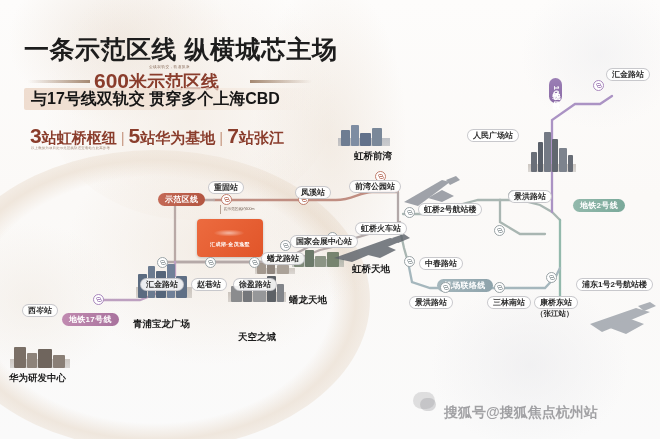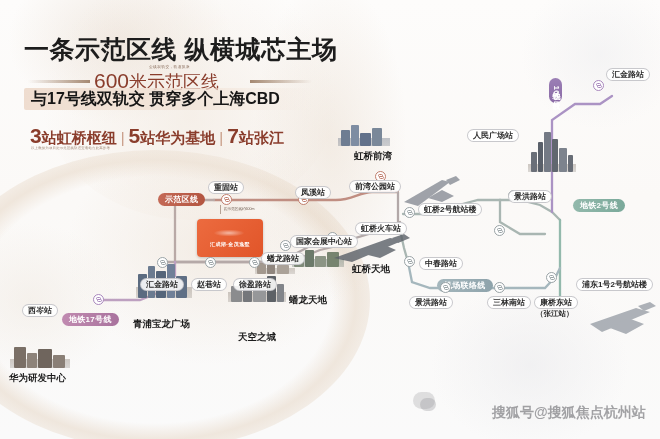--- a/index.html
+++ b/index.html
@@ -42,21 +42,21 @@
   .sub-rule{position:absolute;top:14px;height:3px;
     background:linear-gradient(90deg,rgba(170,140,115,0),rgba(150,118,92,.85));}
   .rule-l{left:0;width:62px;}
   .rule-r{left:222px;width:62px;background:linear-gradient(90deg,rgba(150,118,92,.85),rgba(170,140,115,0));}
   .micro-top{
     position:absolute;left:122px;top:-1px;font-size:3.6px;color:#8c7160;
     letter-spacing:.3px;white-space:nowrap;transform:scale(1.05);
   }
   .sub-main{
     position:absolute;left:66px;top:3px;
-    font-size:18px;font-weight:normal;color:#8a3d2c;white-space:nowrap;
+    font-size:18px;font-weight:bold;color:#8a3d2c;white-space:nowrap;
   }
   .sub-main .num{font-size:21px;}
   .badge-bar{
     position:absolute;left:24px;top:88px;width:290px;height:22px;
     background:linear-gradient(90deg,rgba(238,219,205,.95) 0%,rgba(242,228,216,.85) 55%,rgba(250,245,240,0) 100%);
     border-radius:2px;
   }
   .sub-line2{
     position:absolute;left:31px;top:89px;
     font-size:16px;font-weight:bold;color:#161616;white-space:nowrap;
@@ -165,21 +165,20 @@
     border-radius:9px;background:rgba(150,150,155,.28);
   }
   .wm-wechat::after{
     content:"";position:absolute;left:7px;top:6px;width:16px;height:13px;
     border-radius:7px;background:rgba(150,150,155,.34);
   }
   .wm-hard{
     position:absolute;left:444px;top:404px;white-space:nowrap;
     font-size:14px;font-weight:bold;color:rgba(90,90,95,.55);
     letter-spacing:0px;
-    margin-left:48px;
   }
 </style>
 </head>
 <body>
 
 <div class="poster">
 
   <div class="bg-swirl sw1"></div>
   <div class="bg-swirl sw2"></div>
   <div class="bg-swirl sw3"></div>

